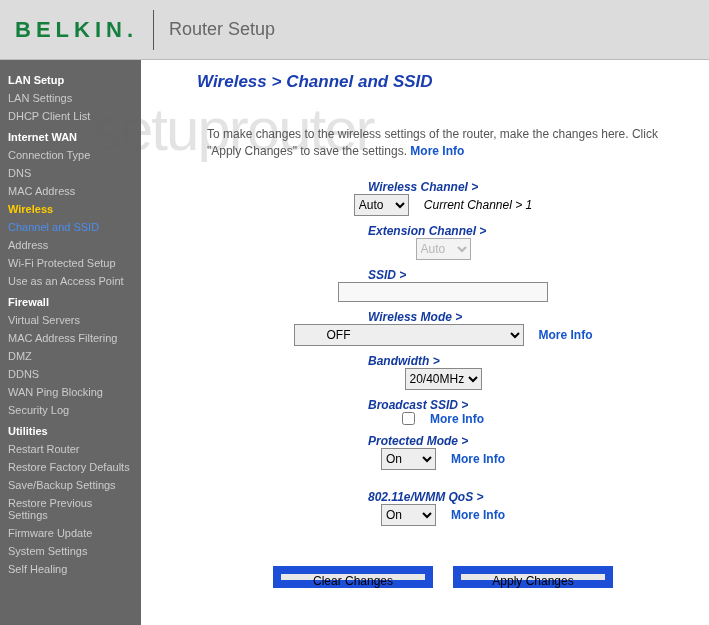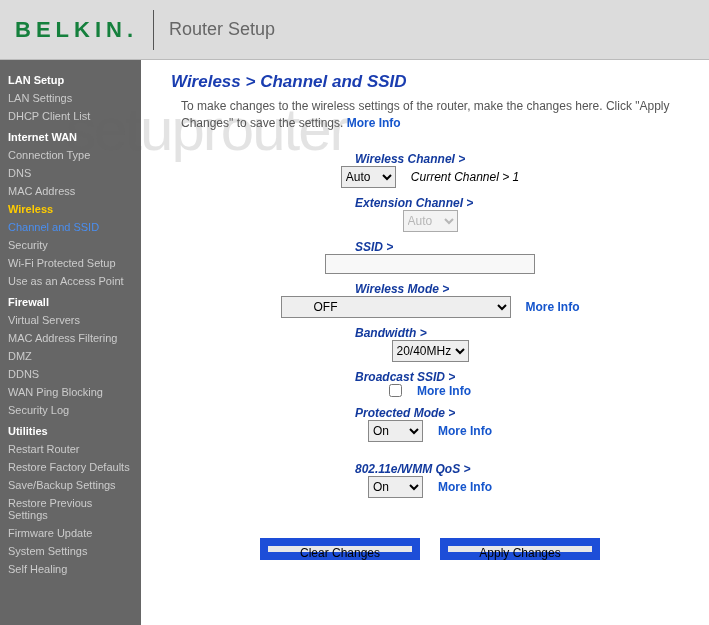--- a/index.html
+++ b/index.html
@@ -2,30 +2,30 @@
 <html><head>
 <meta charset="utf-8">
 <style>
 * { box-sizing: border-box; margin: 0; padding: 0; }
 body { font-family: Arial, sans-serif; font-size: 12px; background: #fff; width: 709px; }
 .header { background: #dcdcdc; height: 60px; display: flex; align-items: center; padding: 0 15px; border-bottom: 1px solid #bbb; }
 .logo { font-family: Arial, sans-serif; font-size: 22px; font-weight: bold; letter-spacing: 5px; color: #15803d; padding-right: 15px; }
 .logo-dot { letter-spacing: 0; }
 .header-divider { width: 1px; height: 40px; background: #555; margin: 0 15px 0 5px; }
 .header-title { font-size: 18px; color: #666; font-weight: normal; }
-.container { display: flex; min-height: 565px; }
+.container { display: flex; min-height: 565px; gap: 26px; }
 .sidebar { width: 141px; background: #666; color: #ccc; font-size: 11px; padding: 8px 0; }
 .sidebar-header { font-weight: bold; color: #fff; padding: 6px 8px 3px; font-size: 11px; }
 .sidebar-item { padding: 3px 8px; color: #ccc; cursor: pointer; }
 .sidebar-item.active-section { color: #ffcc00; font-weight: bold; }
 .sidebar-item.active { color: #4a8ef0; }
 .main { flex: 1; background: #fff; padding: 12px 20px 20px 30px; position: relative; }
 .watermark { position: absolute; top: 35px; left: -75px; font-size: 60px; color: rgba(100,100,100,0.18); font-family: Arial; letter-spacing: -2px; pointer-events: none; z-index: 0; white-space: nowrap; }
 .content { position: relative; z-index: 1; }
-.breadcrumb { color: #1a3db0; font-size: 17px; font-weight: bold; font-style: italic; margin-bottom: 6px; }
+.breadcrumb { color: #1a3db0; font-size: 17px; font-weight: bold; font-style: italic; margin-bottom: 34px; }
 .desc { color: #555; font-size: 12px; margin-bottom: 20px; line-height: 1.4; padding-left: 10px; }
 .desc .link { color: #1555cc; font-weight: bold; cursor: pointer; }
 .form-table { width: 100%; }
 .form-row { display: flex; align-items: center; margin-bottom: 8px; min-height: 26px; flex-direction: column; }
 .form-label { width: 170px; color: #133a9e; font-weight: bold; font-size: 12px; font-style: italic; padding-left: 10px; }
 .form-control { display: flex; align-items: center; gap: 15px; }
 select { font-size: 12px; background: #eee; border: 1px solid #888; height: 22px; }
 select.small { width: 55px; }
 select.medium { width: 77px; }
 select.large { width: 230px; padding-left: 28px; }
@@ -50,21 +50,21 @@
   <div class="sidebar" id="sidebar">
       <div class="sidebar-header">LAN Setup</div>
       <div class="sidebar-item">LAN Settings</div>
       <div class="sidebar-item">DHCP Client List</div>
       <div class="sidebar-header">Internet WAN</div>
       <div class="sidebar-item">Connection Type</div>
       <div class="sidebar-item">DNS</div>
       <div class="sidebar-item">MAC Address</div>
       <div class="sidebar-item active-section">Wireless</div>
       <div class="sidebar-item active">Channel and SSID</div>
-      <div class="sidebar-item">Security</div>
+      <div class="sidebar-item">Address</div>
       <div class="sidebar-item">Wi-Fi Protected Setup</div>
       <div class="sidebar-item">Use as an Access Point</div>
       <div class="sidebar-header">Firewall</div>
       <div class="sidebar-item">Virtual Servers</div>
       <div class="sidebar-item">MAC Address Filtering</div>
       <div class="sidebar-item">DMZ</div>
       <div class="sidebar-item">DDNS</div>
       <div class="sidebar-item">WAN Ping Blocking</div>
       <div class="sidebar-item">Security Log</div>
       <div class="sidebar-header">Utilities</div>

